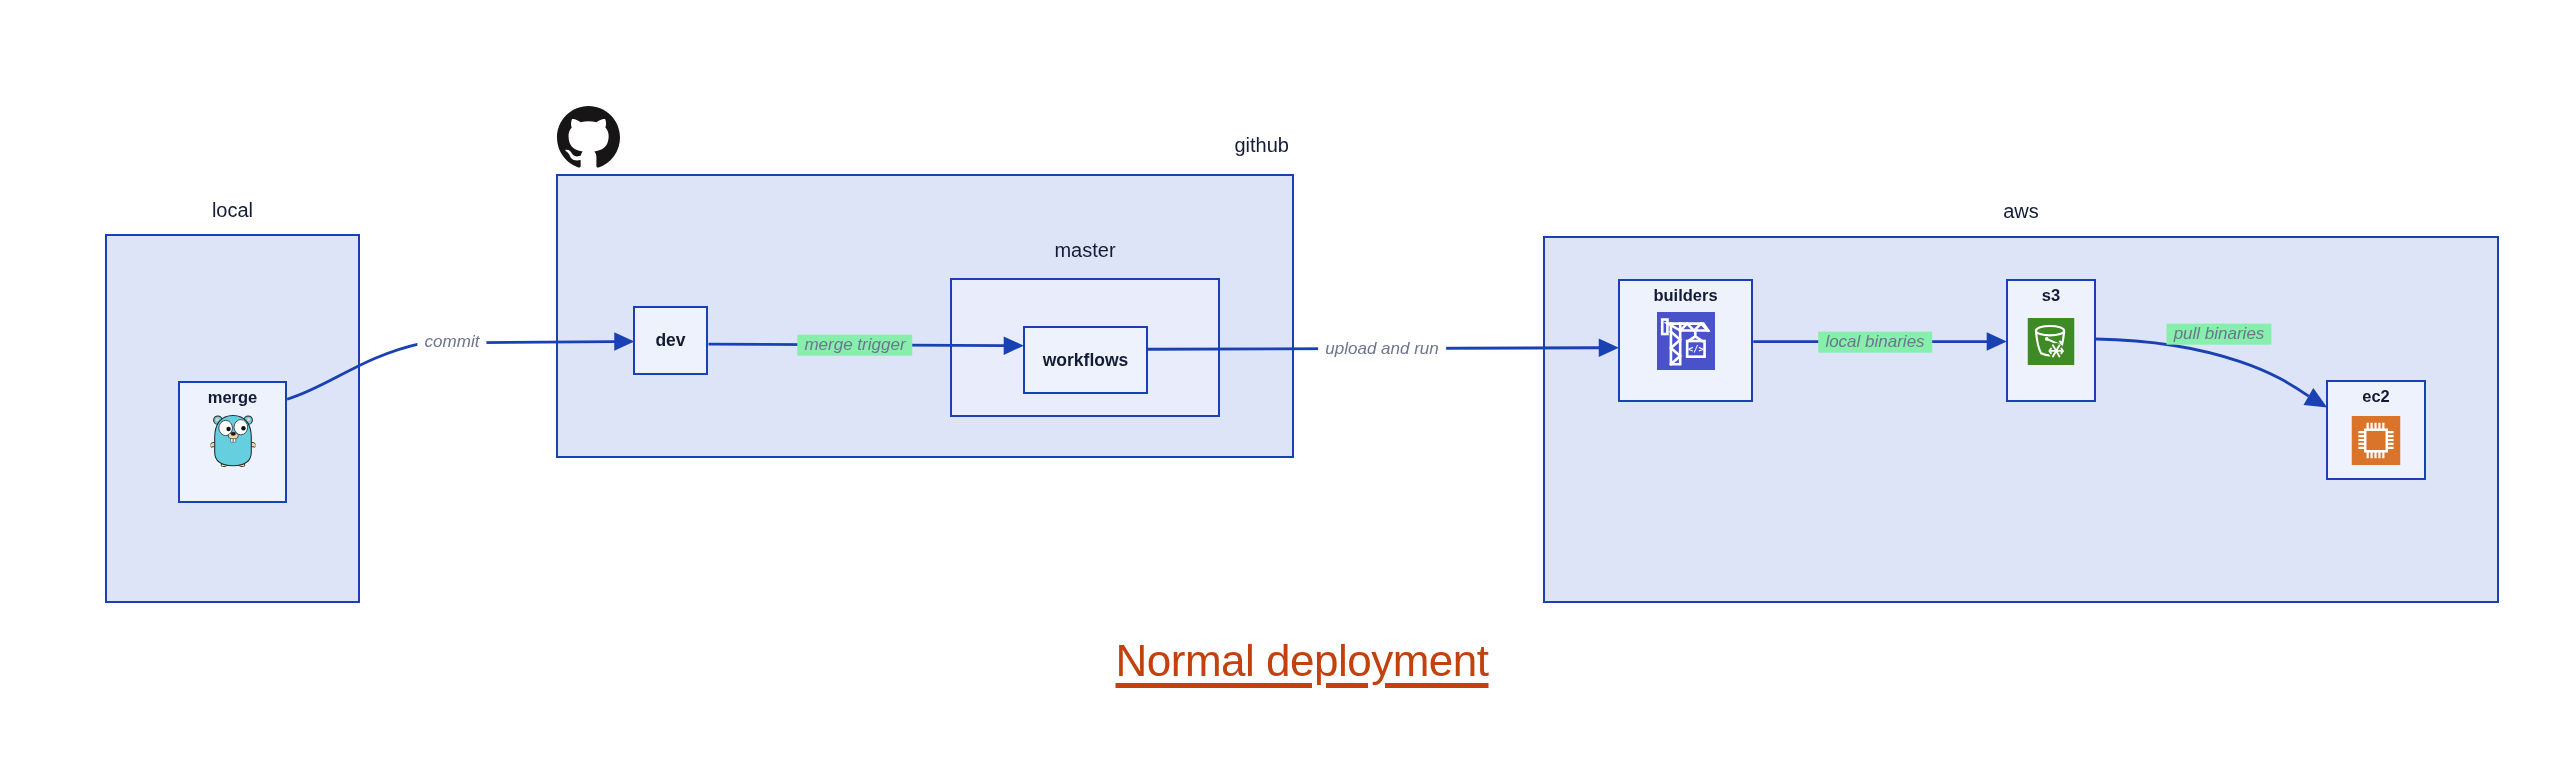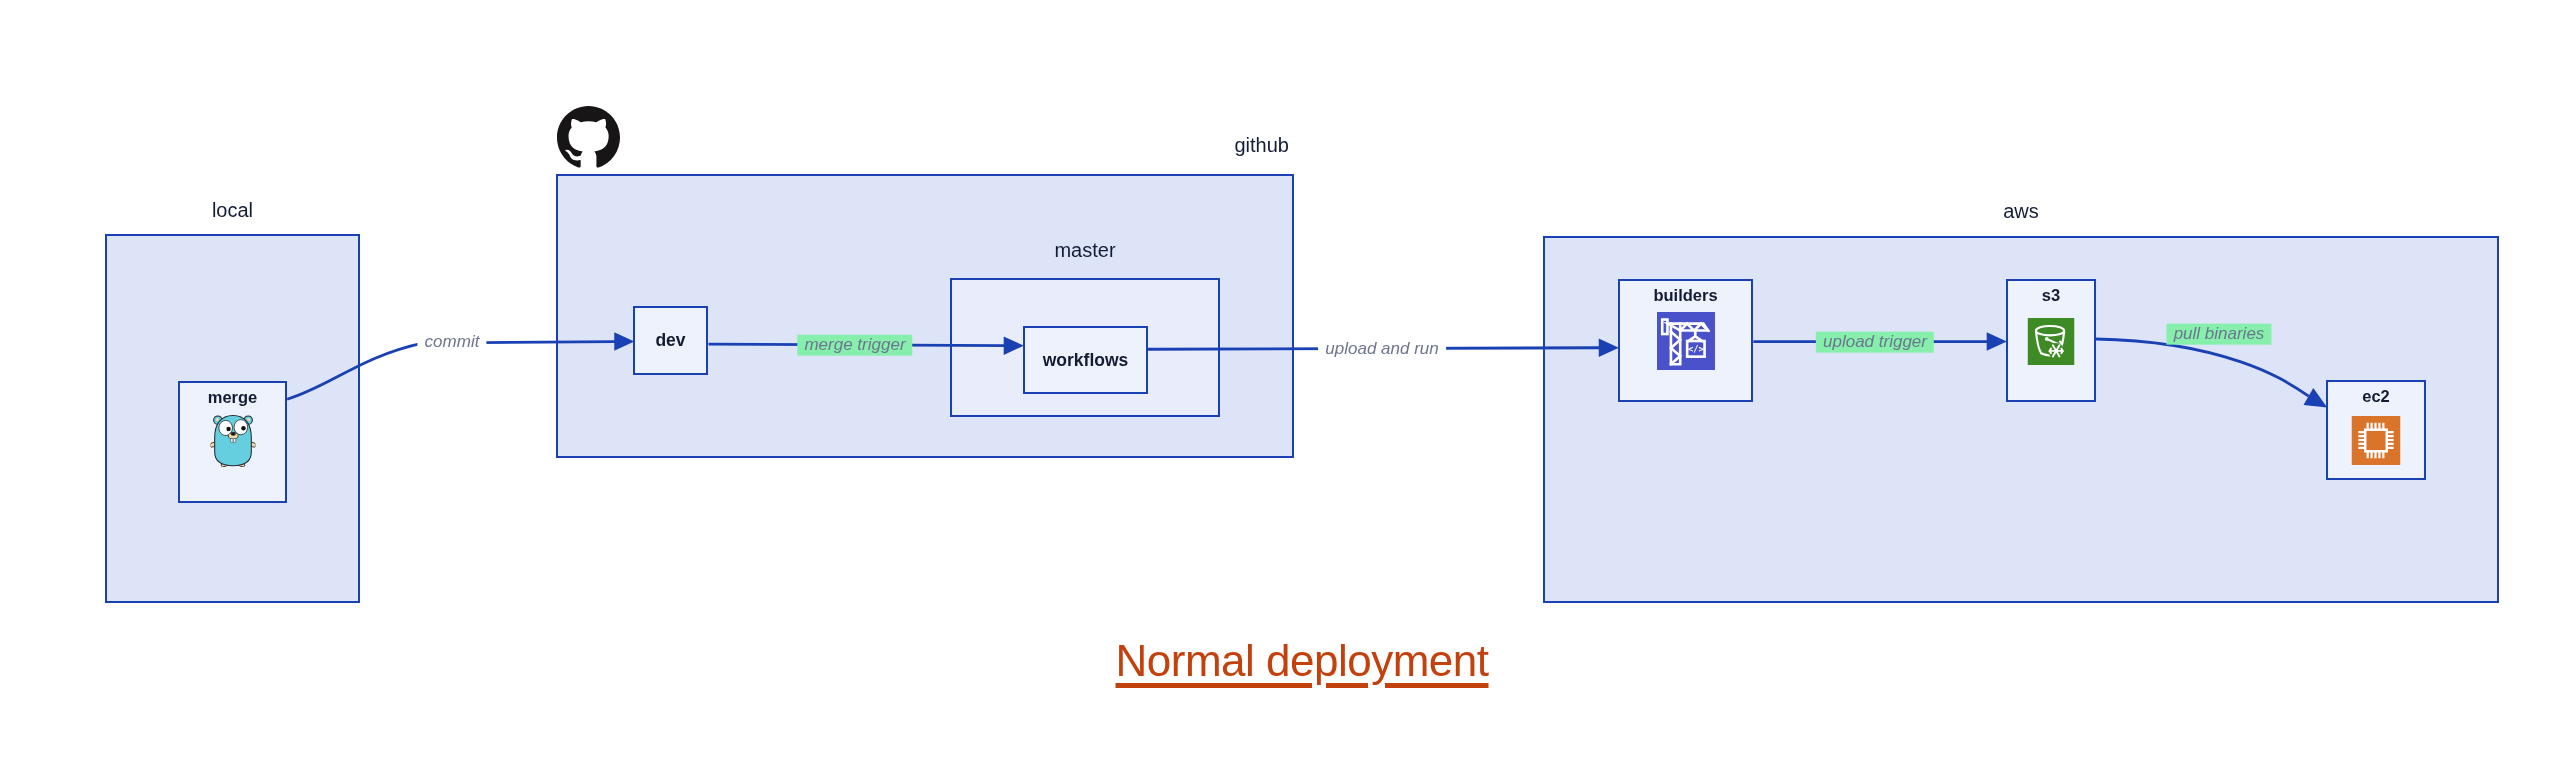--- a/index.html
+++ b/index.html
@@ -178,21 +178,21 @@
       <polygon points="1987,671 1948,653 1948,689"></polygon>
       <polygon points="3142,675 3103,657 3103,693"></polygon>
       <polygon points="3895,663 3856,645 3856,681"></polygon>
       <polygon points="4517,791 4471,786 4490,753"></polygon>
     </g>
   </svg>
 
   <span class="edge-label on-white" style="left:452px;top:342px;">commit</span>
   <span class="edge-label on-lav" style="left:855px;top:345px;">merge trigger</span>
   <span class="edge-label on-white" style="left:1382px;top:349px;">upload and run</span>
-  <span class="edge-label on-lav" style="left:1875px;top:342px;">upload trigger</span>
+  <span class="edge-label on-lav" style="left:1875px;top:342px;">local binaries</span>
   <span class="edge-label on-lav" style="left:2219px;top:334px;">pull binaries</span>
 
   <div class="diagram-title">
     <span>Normal deployment</span>
   </div>
 
 </div>
 
 
 </body></html>

